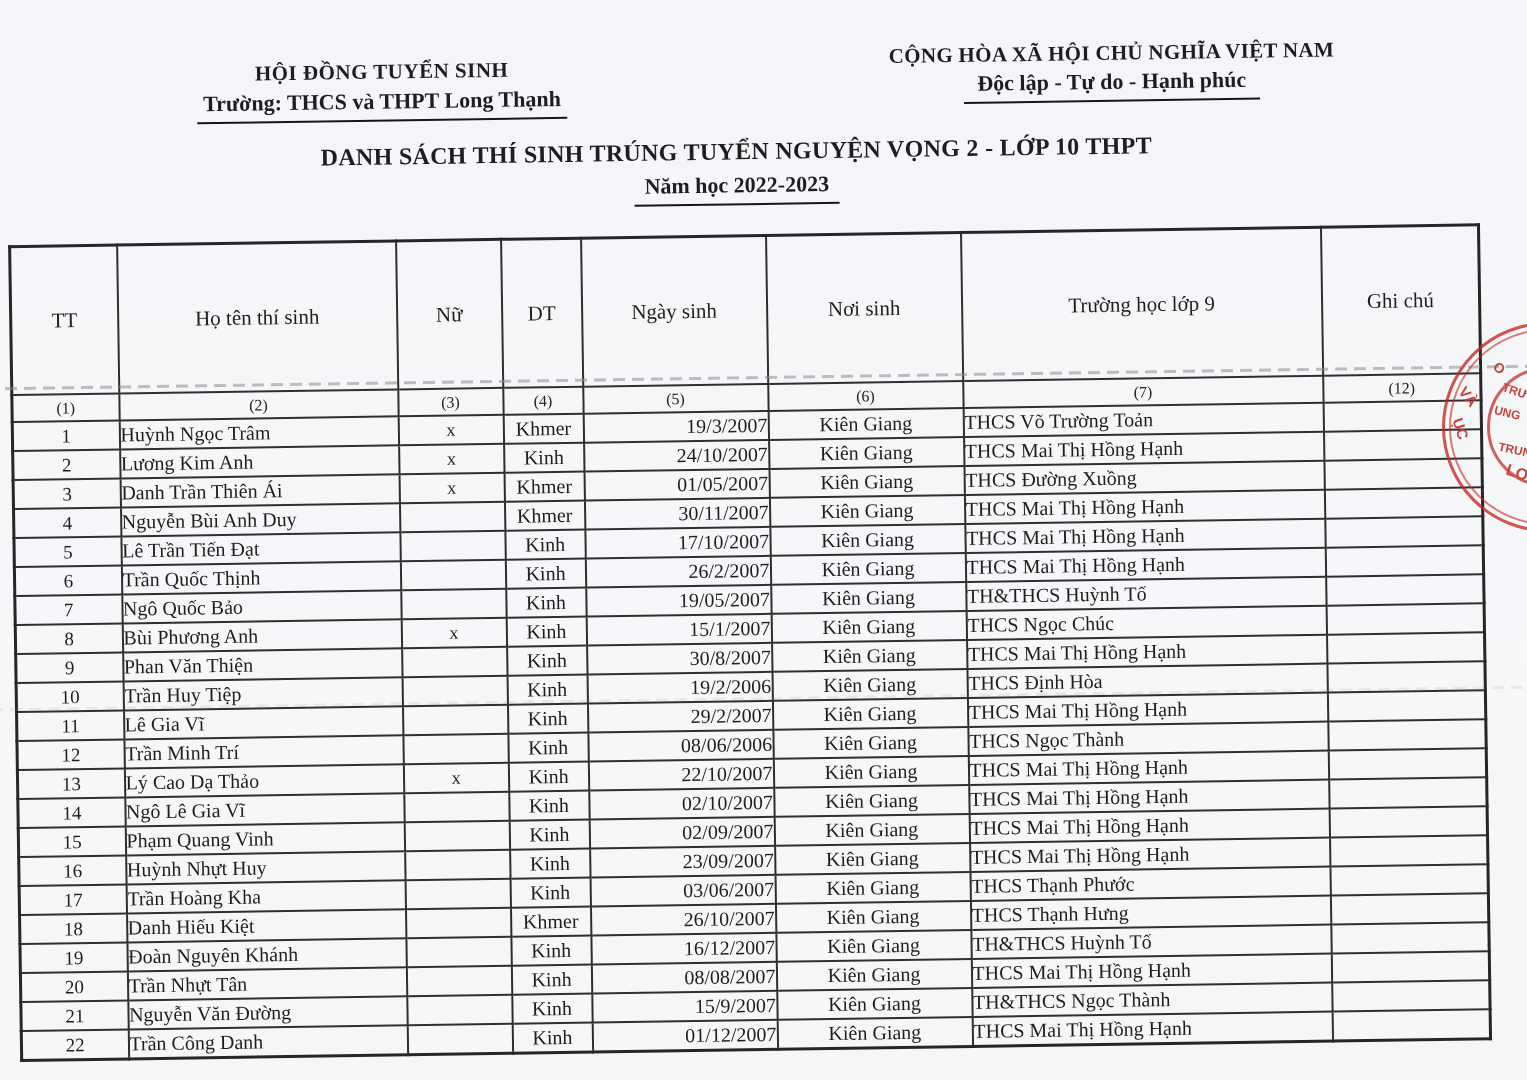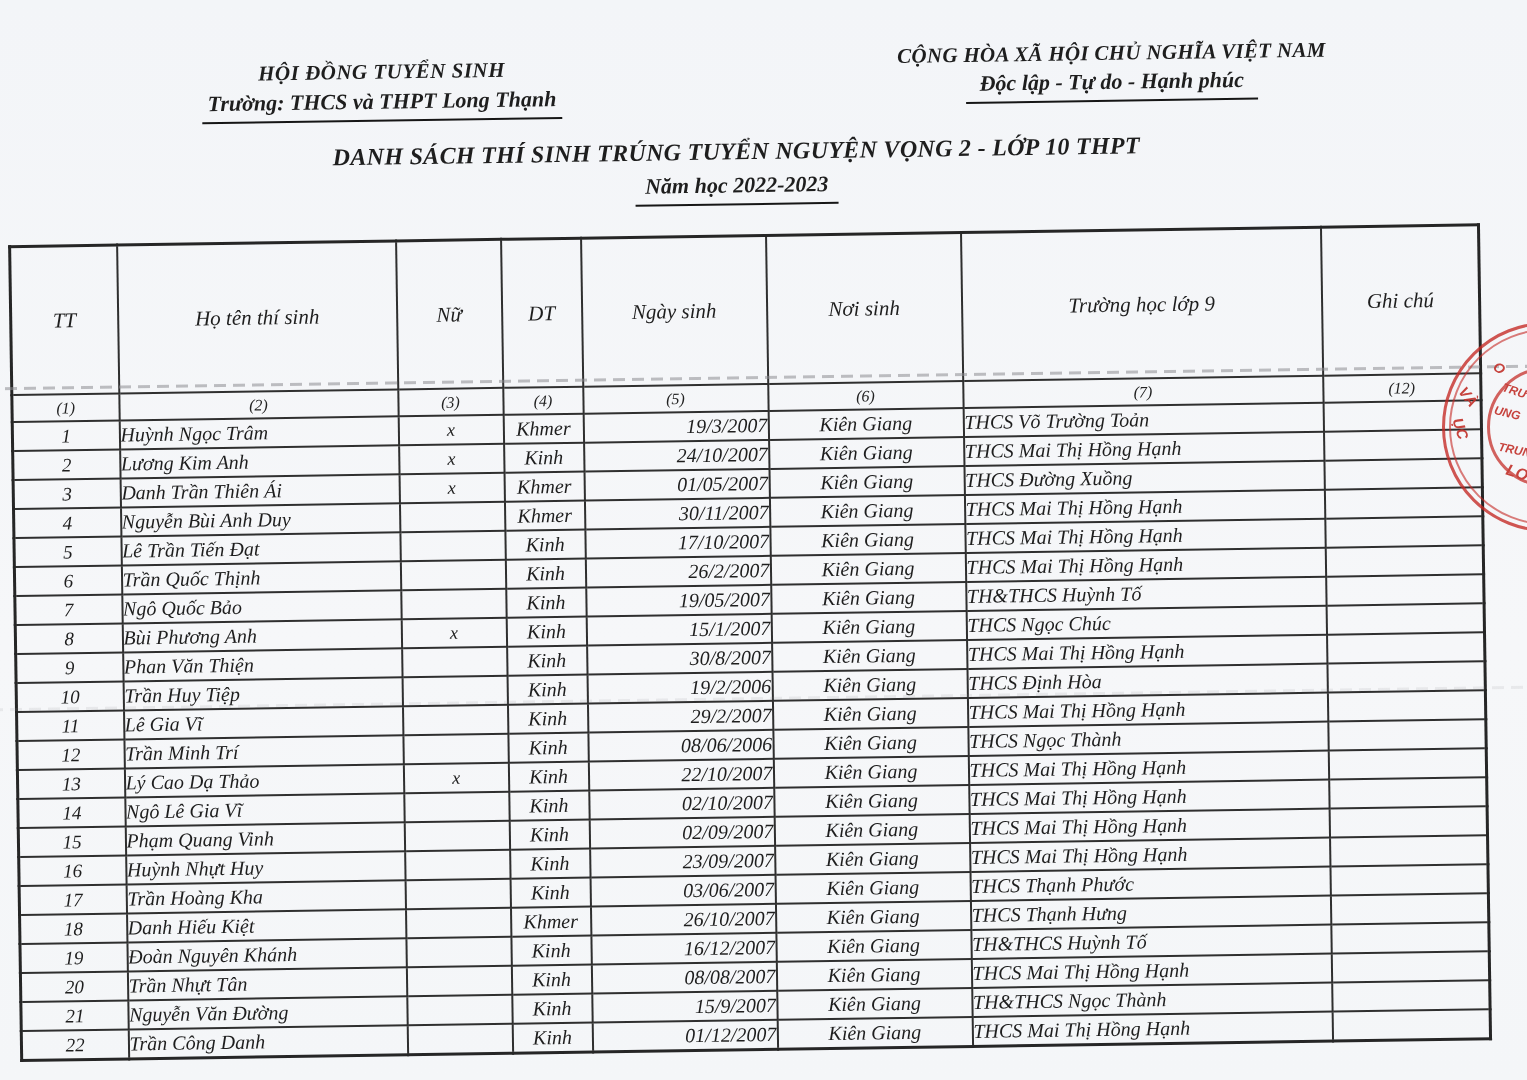--- a/index.html
+++ b/index.html
@@ -1,19 +1,19 @@
 <!DOCTYPE html>
 <html><head>
 <meta charset="utf-8">
 <style>
   html,body{margin:0;padding:0;background:#eef0f3;}
   .page{
     position:relative;width:1527px;height:1080px;overflow:hidden;
     background:linear-gradient(180deg,#f3f5f8 0%,#f6f7f9 60%,#f4f6f8 100%);
-    font-family:"Liberation Serif","DejaVu Serif",serif;color:#1e1e1e;font-style:italic;
+    font-family:"Liberation Serif","DejaVu Serif",serif;color:#1e1e1e;
   }
   .rotor{position:absolute;inset:0;transform:rotate(-0.85deg);transform-origin:50% 59%;}
   
   .hdr-left{position:absolute;left:185px;top:54px;width:410px;text-align:center;}
   .hdr-left .l1{font-size:21px;font-weight:bold;letter-spacing:.5px;}
   .hdr-left .l2{font-size:22px;font-weight:bold;margin-top:4px;display:inline-block;
     border-bottom:2px solid #161616;padding:0 6px 5px;}
   .hdr-right{position:absolute;left:860px;top:46px;width:520px;text-align:center;}
   .hdr-right .l1{font-size:21px;font-weight:bold;letter-spacing:.3px;}
   .hdr-right .l2{font-size:22px;font-weight:bold;margin-top:3px;display:inline-block;

